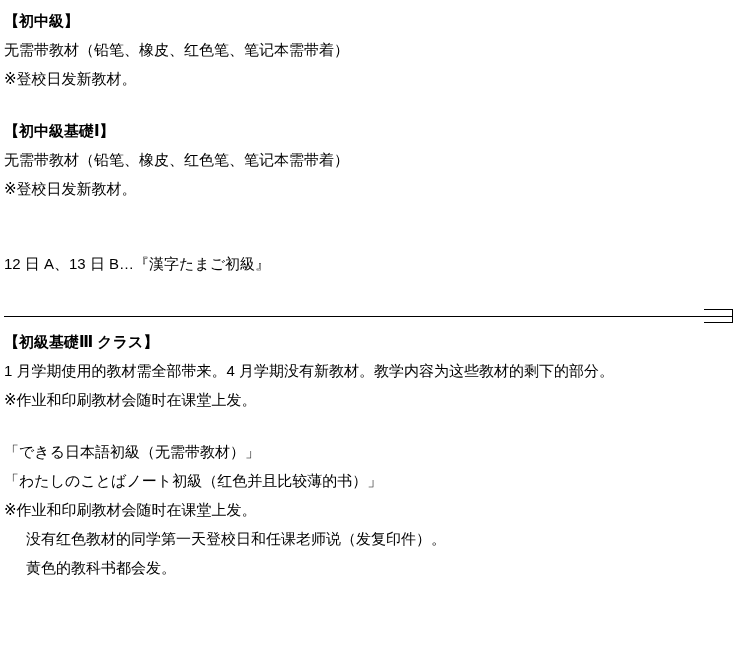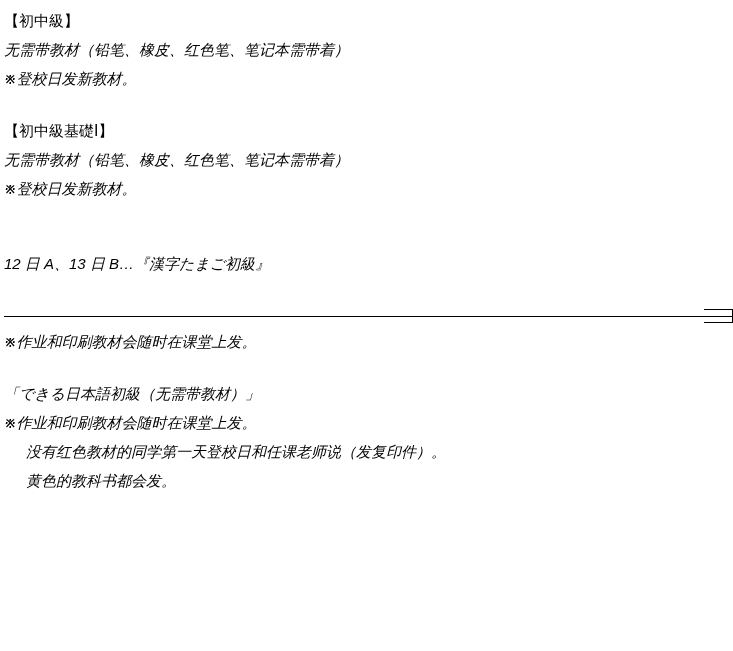--- a/index.html
+++ b/index.html
@@ -23,26 +23,26 @@
     padding: 6px 4px 0 4px;
   }
   .block {
     margin: 0;
   }
   .line {
     font-size: 15px;
     line-height: 29px;
     white-space: pre;
     letter-spacing: 0px;
-    font-style: italic;
   }
   .heading {
     font-size: 15px;
     line-height: 29px;
     white-space: pre;
+    font-weight: bold;
   }
   .spacer-sm {
     height: 23px;
   }
   .spacer-md {
     height: 29px;
   }
   .spacer-lg {
     height: 46px;
   }
@@ -109,25 +109,28 @@
   </div>
 
   <div class="spacer-md"></div>
 
   <div class="divider-wrap">
     <div class="divider"></div>
     <div class="divider-cap"></div>
   </div>
 
   <div class="block">
+    <div class="heading">【初級基礎Ⅲ クラス】</div>
+    <div class="line">1 月学期使用的教材需全部带来。4 月学期没有新教材。教学内容为这些教材的剩下的部分。</div>
     <div class="line">※作业和印刷教材会随时在课堂上发。</div>
   </div>
 
   <div class="spacer-sm"></div>
 
   <div class="block">
     <div class="line">「できる日本語初級（无需带教材）」</div>
+    <div class="line">「わたしのことばノート初級（红色并且比较薄的书）」</div>
     <div class="line">※作业和印刷教材会随时在课堂上发。</div>
     <div class="line indent">没有红色教材的同学第一天登校日和任课老师说（发复印件）。</div>
     <div class="line indent">黄色的教科书都会发。</div>
   </div>
 
 </div>
 
 </body></html>

